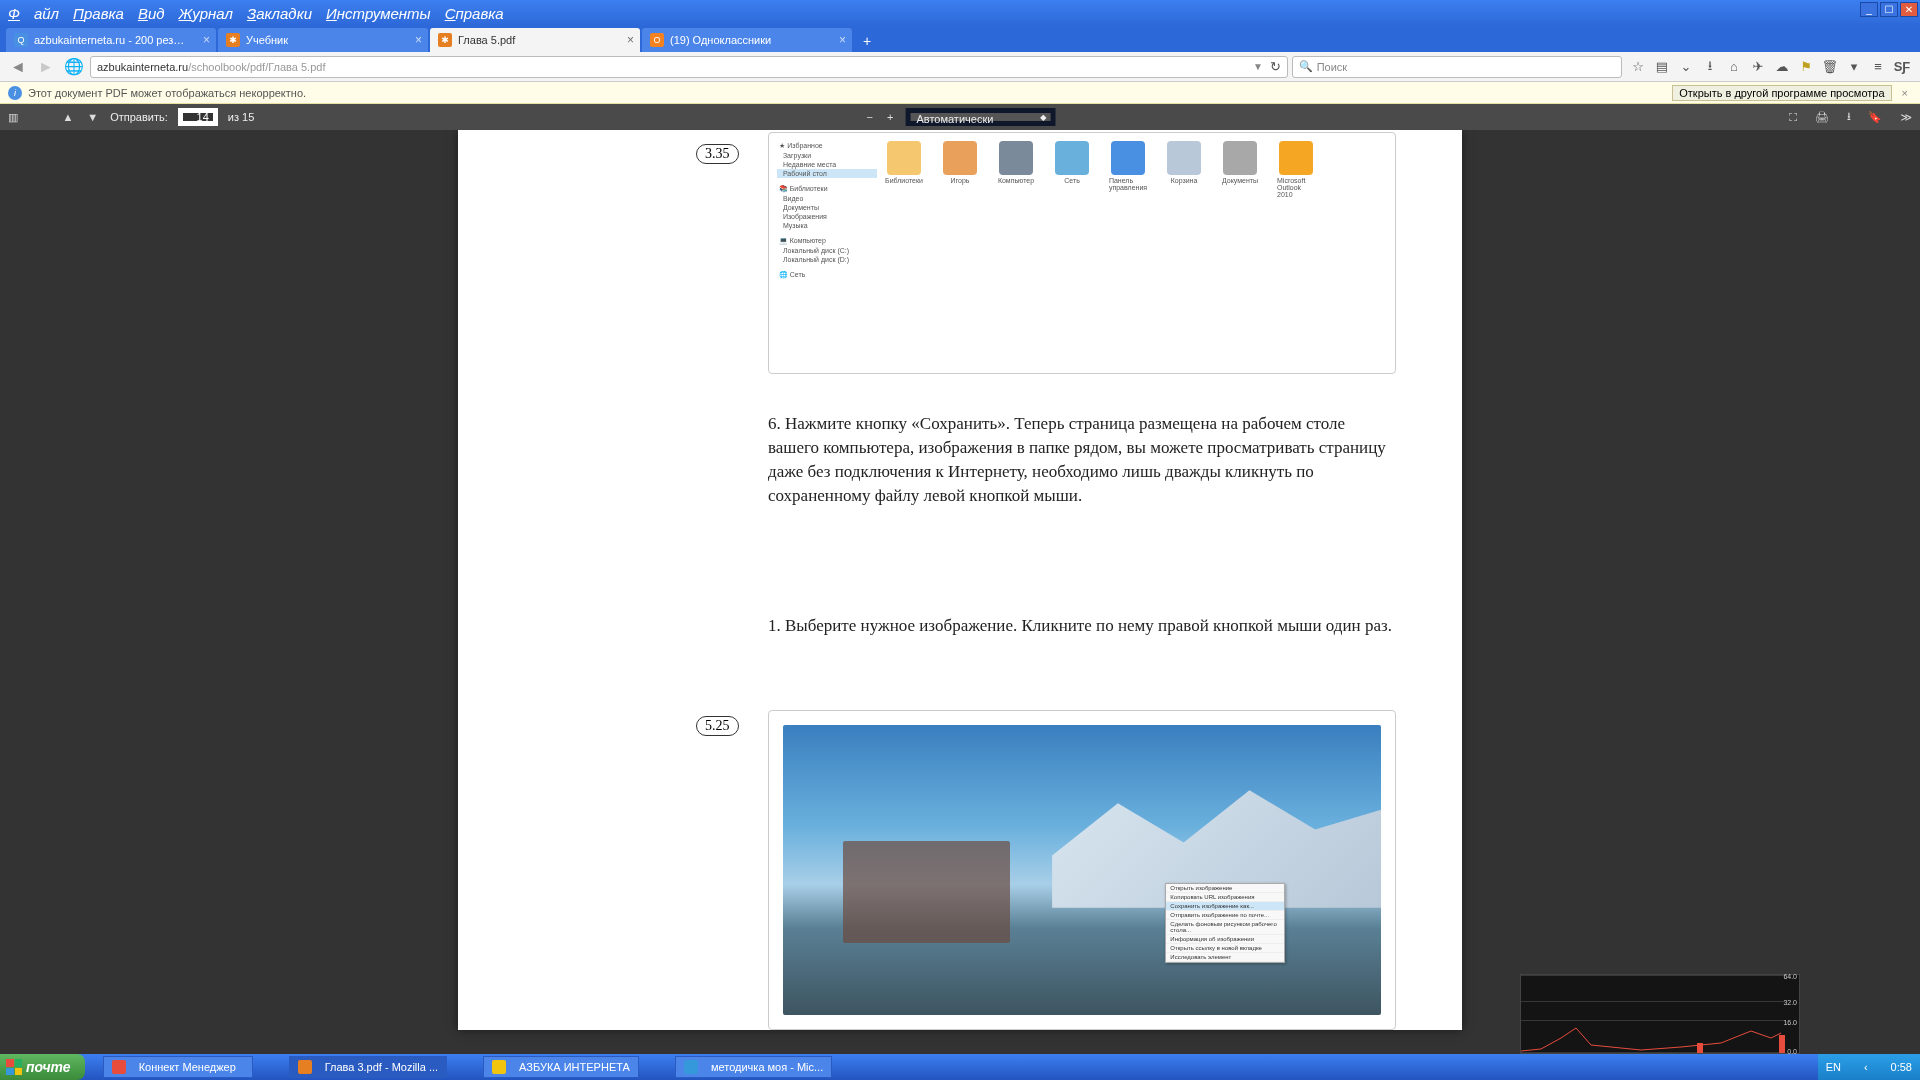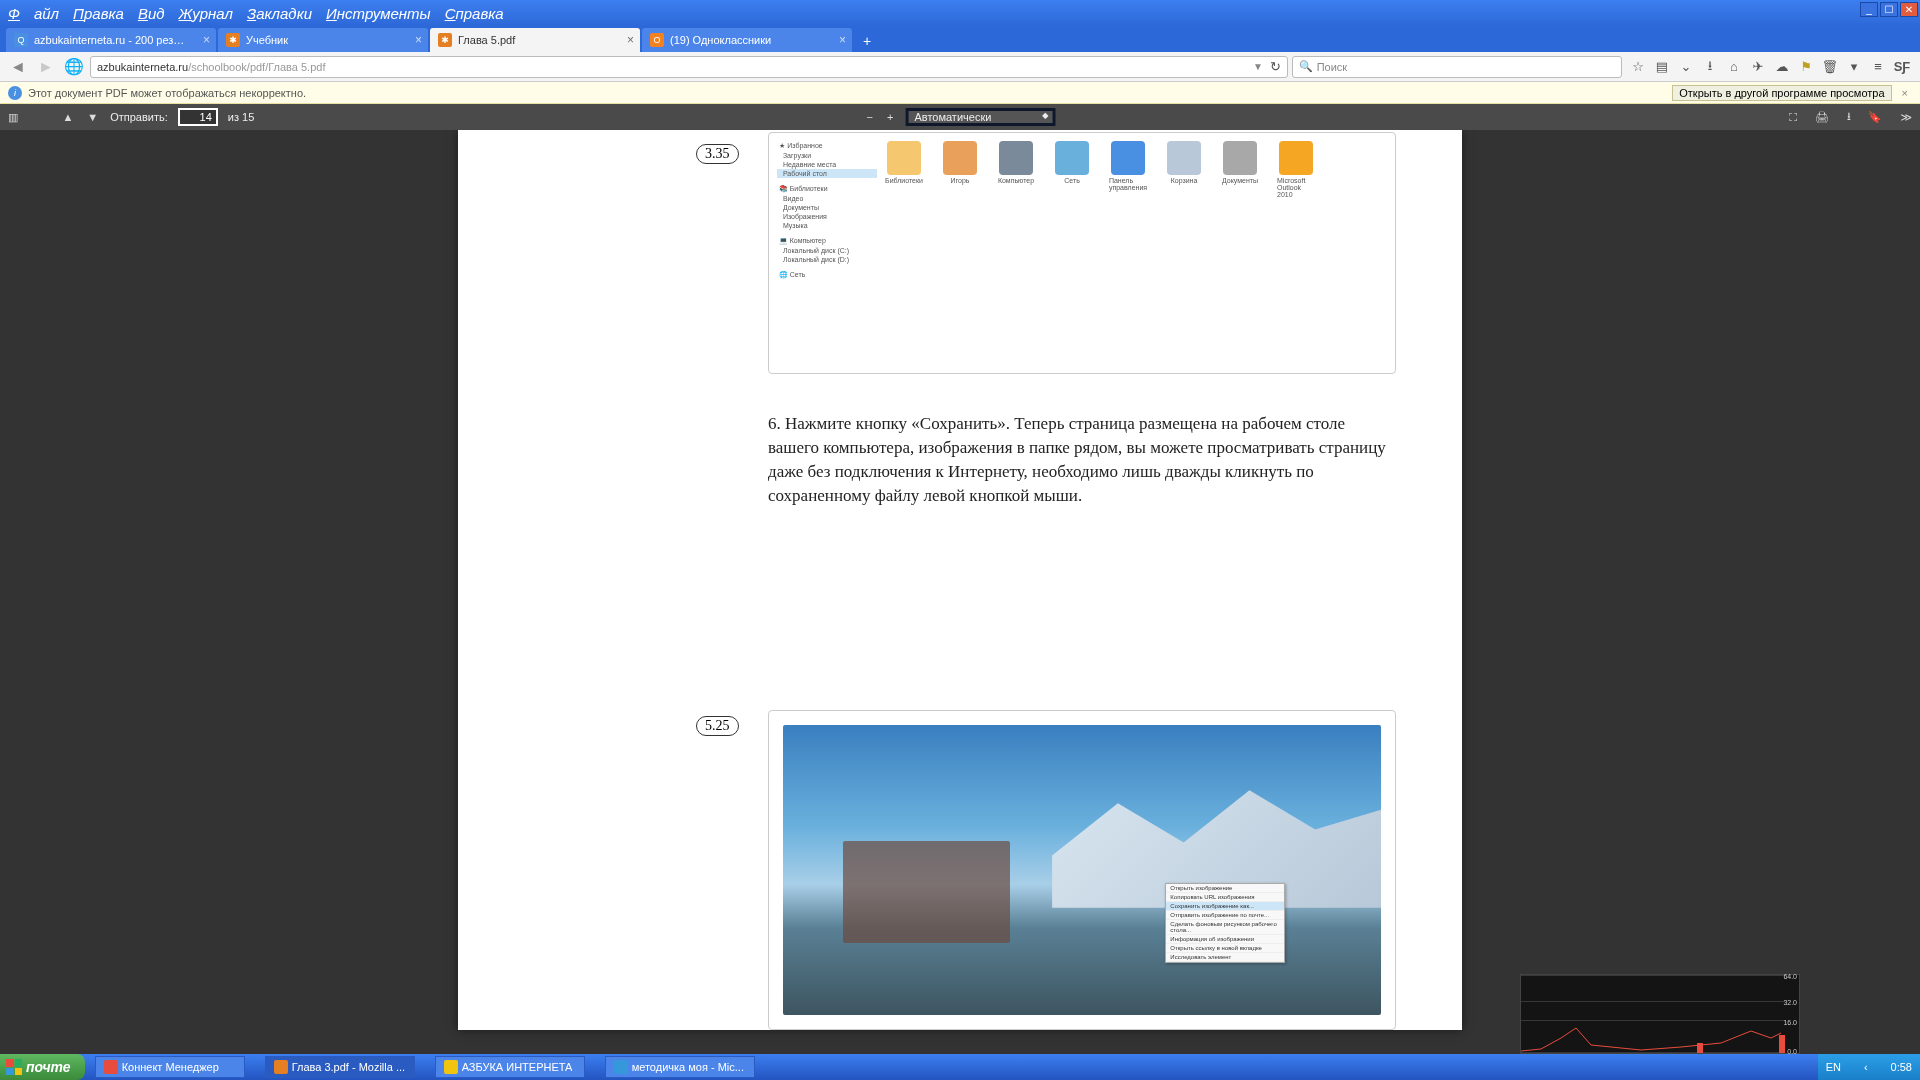--- a/index.html
+++ b/index.html
@@ -42,23 +42,23 @@
 .notification-left { display: flex; align-items: center; gap: 6px; }
 .notification-right { display: flex; align-items: center; gap: 6px; }
 .info-icon { width: 14px; height: 14px; background: #4a90e2; border-radius: 50%; color: #fff; display: flex; align-items: center; justify-content: center; font-size: 9px; font-style: italic; }
 .open-other-btn { background: #f0f0e0; border: 1px solid #c8c090; padding: 1px 6px; font-size: 11px; cursor: pointer; }
 .notif-close { cursor: pointer; color: #888; padding: 0 4px; }
 
 
 .pdf-toolbar { background: #4a4a4a; height: 26px; display: flex; align-items: center; padding: 0 6px; color: #eee; font-size: 11px; position: relative; }
 .pdf-tb-left { display: flex; align-items: center; gap: 10px; }
 .pdf-tb-btn { cursor: pointer; color: #ddd; padding: 2px; }
-.page-input { width: 40px; height: 18px; background: #333; border: 2px solid #ffffff; color: #fff; text-align: right; padding: 0 4px; font-size: 11px; }
+.page-input { width: 40px; height: 18px; background: #333; border: 5px solid #ffffff; color: #fff; text-align: right; padding: 0 4px; font-size: 11px; }
 .pdf-tb-center { position: absolute; left: 50%; transform: translateX(-50%); display: flex; align-items: center; gap: 10px; }
-.zoom-select { background: #555; border: 3px solid #0f172a; color: #eee; height: 18px; padding: 0 20px 0 6px; font-size: 11px; position: relative; width: 150px; }
+.zoom-select { background: #555; border: 5px solid #0f172a; color: #eee; height: 18px; padding: 0 20px 0 6px; font-size: 11px; position: relative; width: 150px; }
 .zoom-caret { position: absolute; right: 4px; font-size: 8px; }
 .pdf-tb-right { position: absolute; right: 6px; display: flex; align-items: center; gap: 14px; }
 
 
 .pdf-viewer { position: absolute; top: 130px; left: 0; right: 0; bottom: 26px; background: #333; overflow: hidden; }
 .pdf-page { position: absolute; left: 50%; transform: translateX(-50%); top: 0; width: 1004px; background: #fff; min-height: 900px; padding: 0; box-shadow: 0 0 10px rgba(0,0,0,0.5); }
 
 
 .fig-label { position: absolute; font-size: 14px; border: 1.5px solid #333; border-radius: 10px; padding: 1px 8px; font-family: Georgia, serif; }
 .fig-box { position: absolute; border: 1px solid #ccc; background: #fff; border-radius: 4px; }
@@ -79,21 +79,21 @@
 .mountains { position: absolute; right: 0; top: 18%; width: 55%; height: 45%; background: linear-gradient(135deg, #d8e6f0, #b8c8d8); clip-path: polygon(0 60%, 20% 20%, 40% 50%, 60% 10%, 80% 40%, 100% 25%, 100% 100%, 0 100%); }
 .ctx-menu { position: absolute; right: 16%; bottom: 18%; width: 120px; background: #f8f8f8; border: 1px solid #aaa; font-size: 6px; color: #333; box-shadow: 1px 1px 3px rgba(0,0,0,0.3); }
 .ctx-menu div { padding: 1px 4px; border-bottom: 1px solid #eee; }
 .ctx-menu .hl { background: #cde6f7; }
 
 
 .taskbar { position: absolute; bottom: 0; left: 0; right: 0; height: 26px; background: linear-gradient(to bottom, #3c7ff0, #2354c0); display: flex; align-items: center; }
 .start-btn { height: 26px; padding: 0 14px 0 6px; background: linear-gradient(to bottom, #5fb85f, #3a8a3a); color: #fff; font-style: italic; font-weight: bold; font-size: 14px; display: flex; align-items: center; gap: 4px; border-radius: 0 8px 8px 0; cursor: pointer; }
 .start-logo { width: 16px; height: 16px; display: grid; grid-template-columns: 1fr 1fr; grid-template-rows: 1fr 1fr; gap: 1px; }
 .start-logo span:nth-child(1){background:#e74c3c;} .start-logo span:nth-child(2){background:#27ae60;} .start-logo span:nth-child(3){background:#3498db;} .start-logo span:nth-child(4){background:#f1c40f;}
-.task-item { height: 22px; margin: 0 10px; padding: 0 8px; background: #4b85ea; border: 1px solid #2a5bc0; color: #fff; font-size: 11px; display: flex; align-items: center; gap: 4px; cursor: pointer; min-width: 150px; max-width: 180px; }
+.task-item { height: 22px; margin: 0 18px; padding: 0 8px; background: #4b85ea; border: 1px solid #2a5bc0; color: #fff; font-size: 11px; display: flex; align-items: center; gap: 13px; cursor: pointer; min-width: 150px; max-width: 180px; }
 .task-item.active { background: #2a5bc0; }
 .task-item .favicon { width: 14px; height: 14px; border-radius: 2px; flex-shrink: 0; }
 .task-item span { white-space: nowrap; overflow: hidden; text-overflow: ellipsis; }
 .tray { margin-left: auto; display: flex; align-items: center; gap: 23px; padding: 0 8px; color: #fff; font-size: 11px; height: 100%; background: linear-gradient(to bottom, #2a9fe8, #1a7fc8); }
 .graph-widget { position: absolute; right: 120px; bottom: 26px; width: 280px; height: 80px; background: rgba(0,0,0,0.6); border: 1px solid #444; }
 .graph-widget .gline { position: absolute; left: 0; right: 14px; border-top: 1px solid rgba(255,255,255,0.15); }
 .graph-widget .glabel { position: absolute; right: 2px; font-size: 7px; color: #ccc; }
 .graph-red { position: absolute; right: 14px; bottom: 0; width: 6px; height: 18px; background: #e74c3c; }
 .graph-red2 { position: absolute; right: 96px; bottom: 0; width: 6px; height: 10px; background: #e74c3c; }
 .graph-path { position: absolute; left: 0; right: 14px; bottom: 0; height: 30px; }
@@ -262,20 +262,21 @@
         <div class="expl-icon">
             <div class="ic" style="background:#f5a623"></div>
             <span>Microsoft Outlook 2010</span>
           </div>
       </div>
     </div>
 
     <div class="body-text" style="top:282px">6. Нажмите кнопку «Сохранить». Теперь страница размещена на рабочем столе вашего компьютера, изображения в папке рядом, вы можете просматривать страницу даже без подключения к Интернету, необходимо лишь дважды кликнуть по сохраненному файлу левой кнопкой мыши.</div>
 
 
+    <div class="body-text" style="top:484px">1. Выберите нужное изображение. Кликните по нему правой кнопкой мыши один раз.</div>
 
 
     <span class="fig-label" style="left:238px; top:586px">5.25</span>
 
     <div class="photo-fig" style="left:310px; top:580px; width:628px; height:320px">
       <div class="photo-inner">
         <div class="mountains"></div>
         <div class="castle"></div>
         <div class="ctx-menu">
           <div>Открыть изображение</div>

